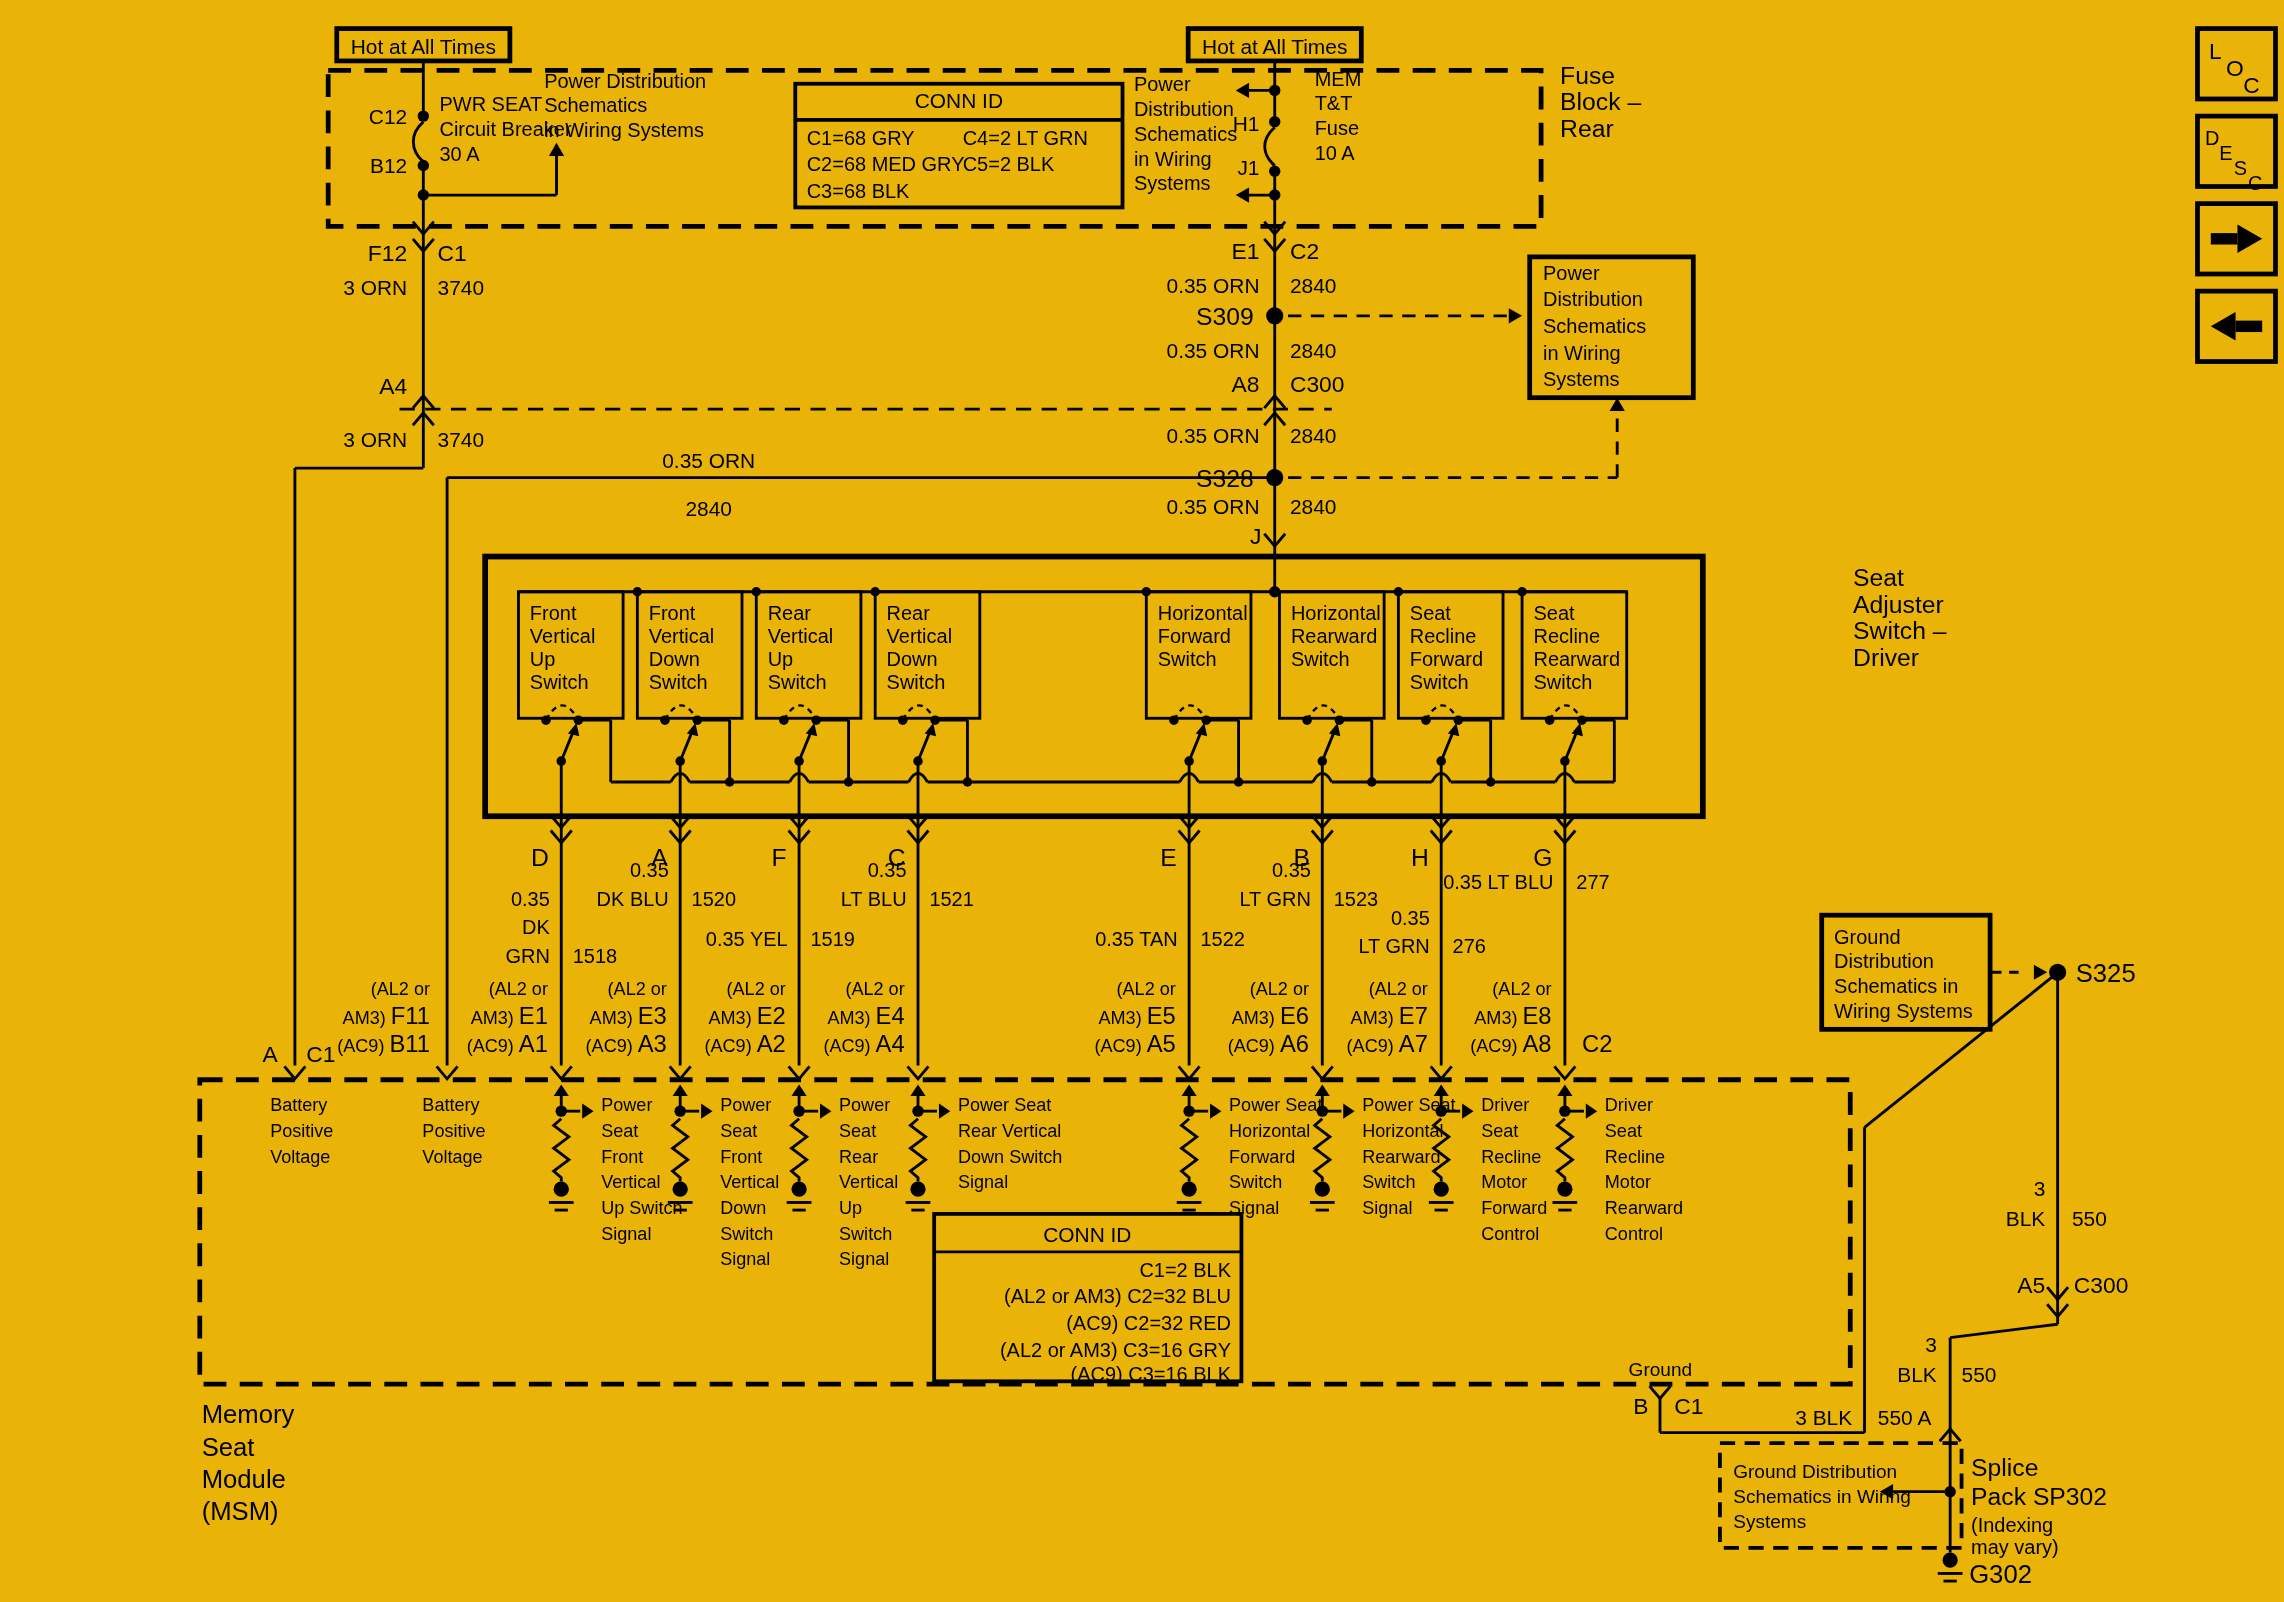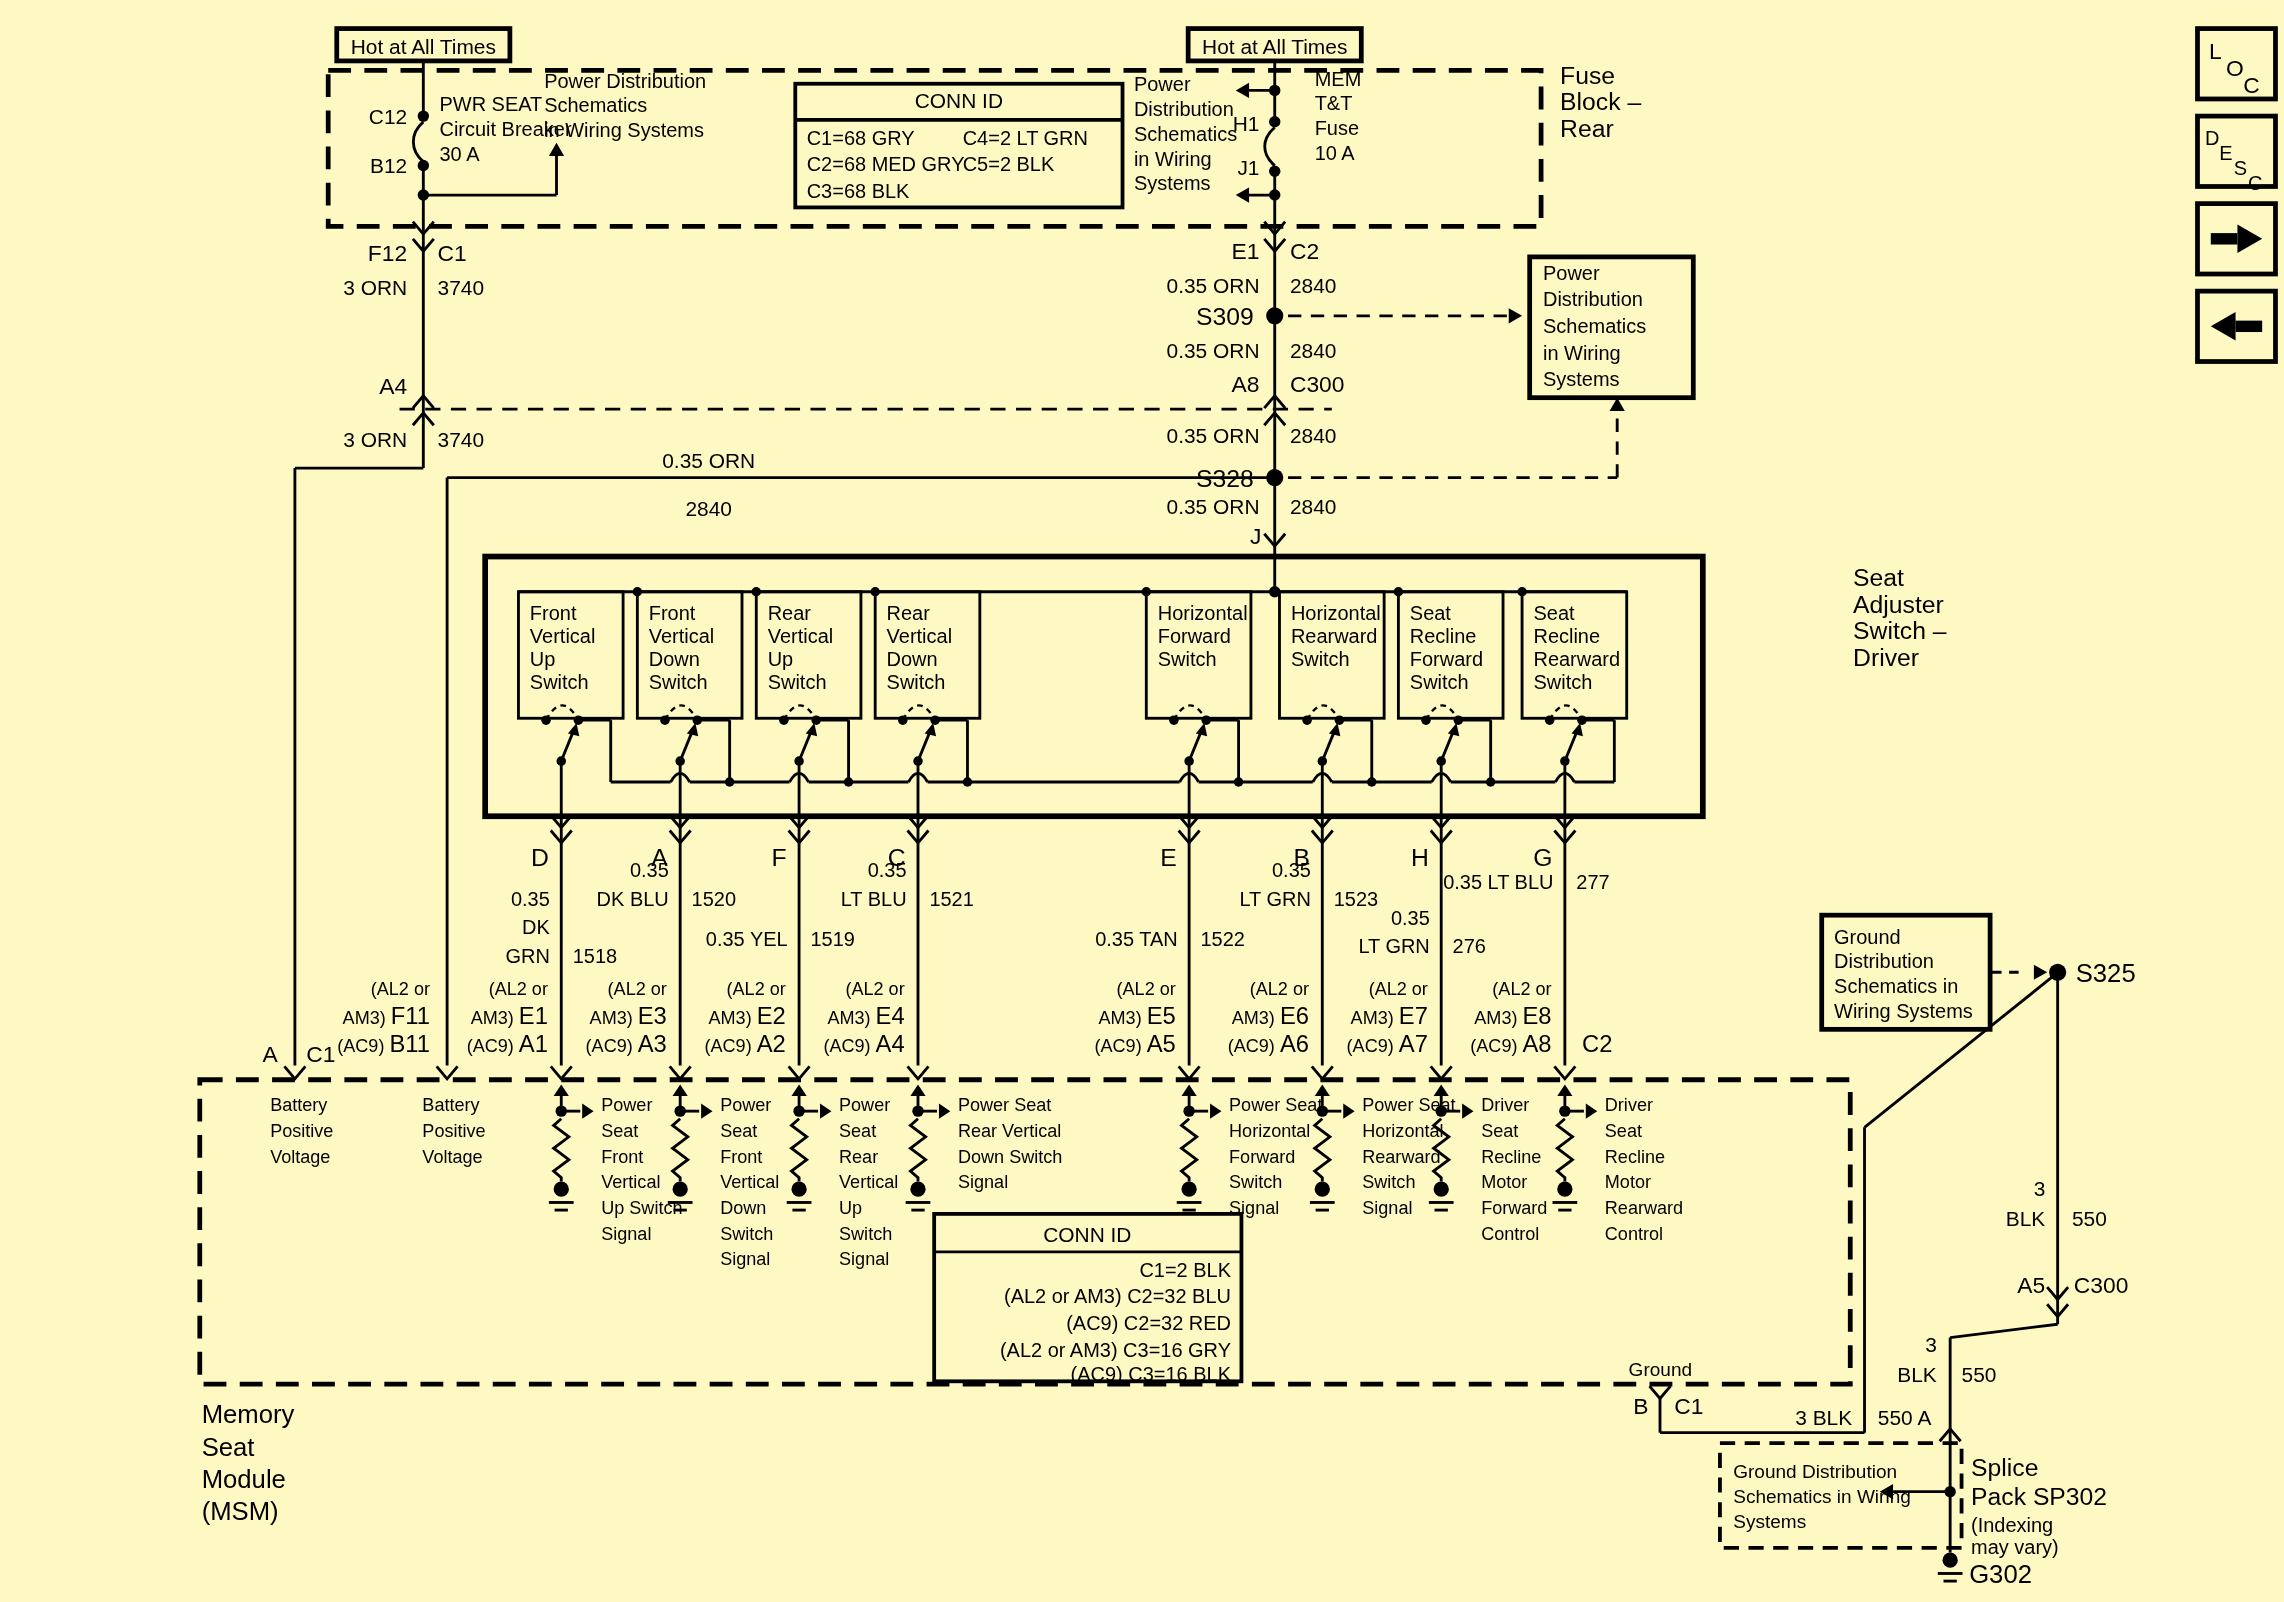--- a/index.html
+++ b/index.html
@@ -1,16 +1,16 @@
 <!DOCTYPE html>
 <html style="font-size:15px"><head>
 <meta charset="utf-8">
 <style>
   html,body{margin:0;padding:0;background:#fff;}
-  #page{position:relative;width:2285px;height:1603px;background:#fef9c3;overflow:hidden;}
+  #page{position:relative;width:2285px;height:1603px;background:#eab308;overflow:hidden;}
   svg{position:absolute;left:0;top:0;}
   text{font-family:"Liberation Sans", sans-serif;fill:#000;}
 </style>
 </head>
 <body>
 
 <div id="page">
     <svg width="2285" height="1603" viewBox="0 0 2402 1685">
       <text x="445" y="57" font-size="22" text-anchor="middle">Hot at All Times</text>
       <text x="1340" y="57" font-size="22" text-anchor="middle">Hot at All Times</text>

